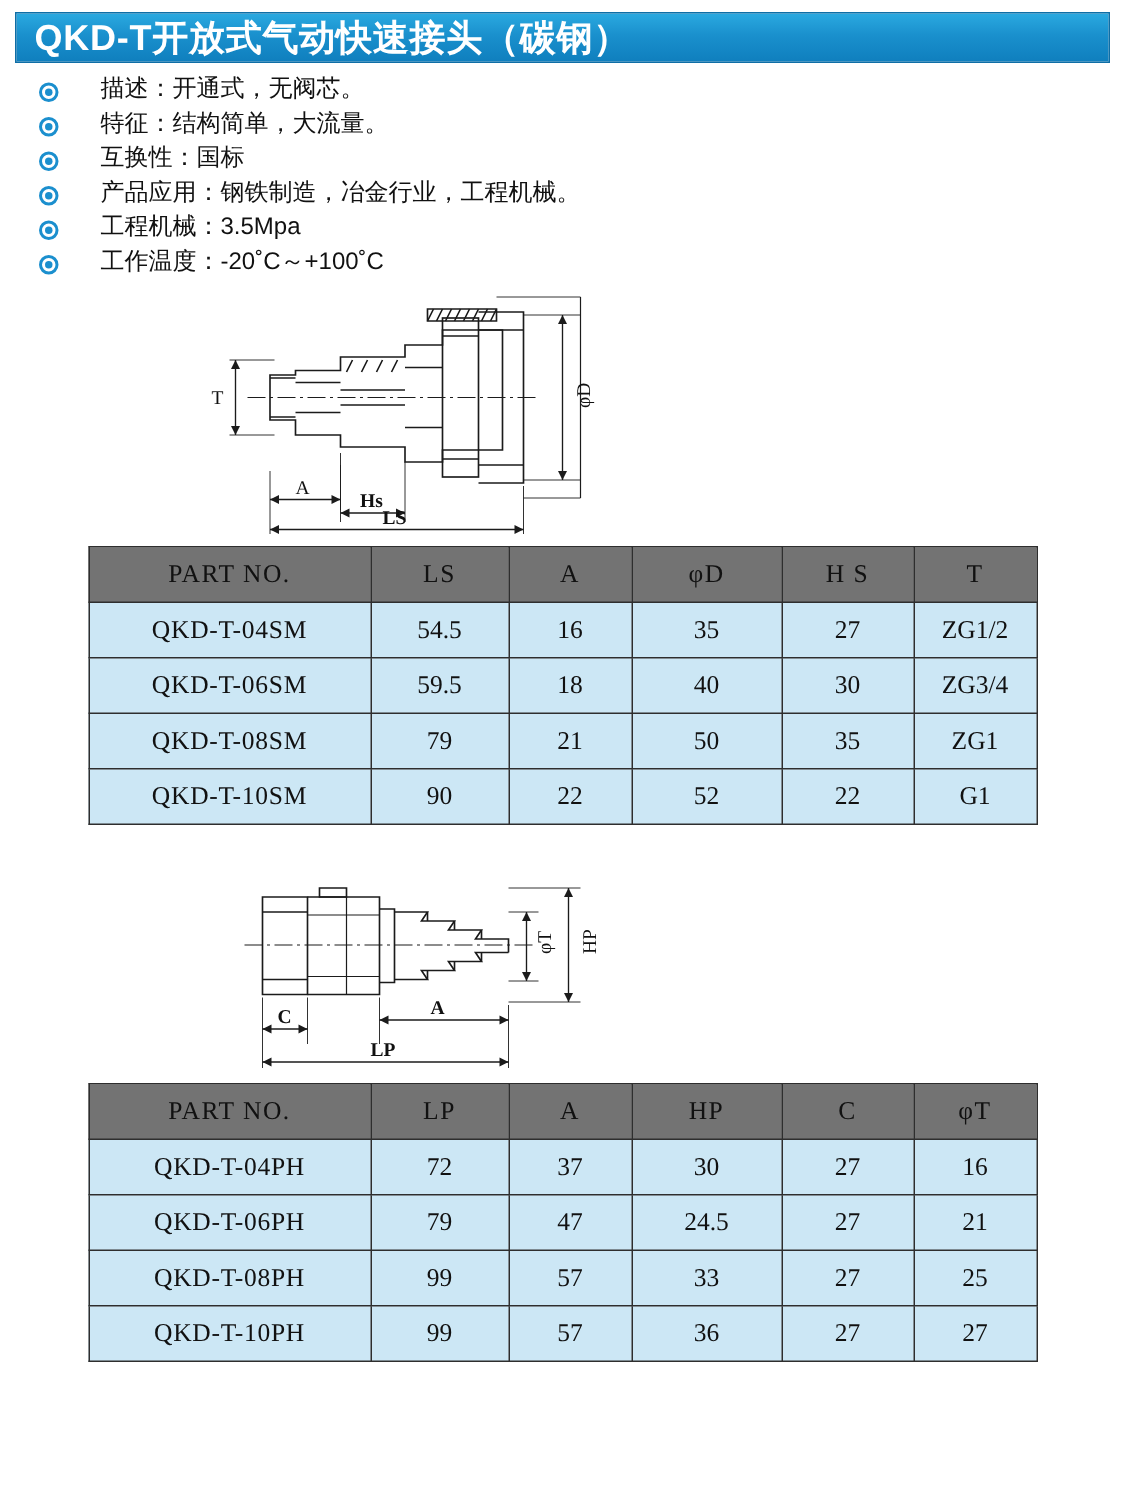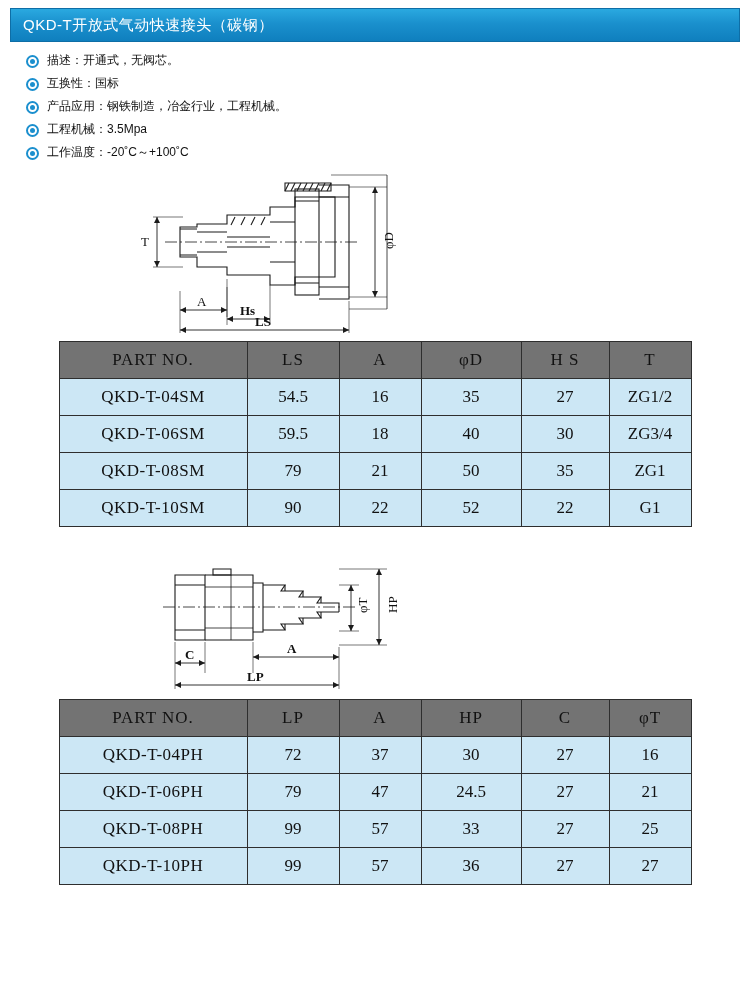--- a/index.html
+++ b/index.html
@@ -22,22 +22,22 @@
     height: 34px;
     background: linear-gradient(to bottom, #2aa9e0 0%, #1a90cd 45%, #0f7fbe 100%);
     border: 1px solid #0e6ea6;
     display: flex;
     align-items: center;
     padding-left: 12px;
     box-sizing: border-box;
   }
   .title-bar .title-text {
     color: #ffffff;
-    font-size: 15px;
-    font-weight: normal;
+    font-size: 24px;
+    font-weight: bold;
     letter-spacing: 0.5px;
     font-family: "Liberation Sans", sans-serif;
   }
 
   
   .spec-list {
     margin: 10px 0 0 26px;
   }
   .spec-row {
     display: flex;
@@ -59,24 +59,25 @@
     content: "";
     position: absolute;
     left: 2px;
     top: 2px;
     width: 5px;
     height: 5px;
     border-radius: 50%;
     background: #1b8fce;
   }
   .spec-text {
-    font-size: 12px;
+    font-size: 16px;
     line-height: 16px;
     color: #111;
     white-space: nowrap;
+    margin-left: 20px;
   }
 
   
   .drawing {
     position: relative;
     width: 100%;
   }
   .drawing svg { display: block; margin: 0 auto; }
 
   
@@ -115,20 +116,24 @@
 <body>
 
 <div class="title-bar">
   <span class="title-text">QKD-T开放式气动快速接头（碳钢）</span>
 </div>
 
 <div class="spec-list">
   <div class="spec-row">
     <span class="bullet-icon"></span>
     <span class="spec-text">描述：开通式，无阀芯。</span>
+  </div>
+  <div class="spec-row">
+    <span class="bullet-icon"></span>
+    <span class="spec-text">特征：结构简单，大流量。</span>
   </div>
   <div class="spec-row">
     <span class="bullet-icon"></span>
     <span class="spec-text">互换性：国标</span>
   </div>
   <div class="spec-row">
     <span class="bullet-icon"></span>
     <span class="spec-text">产品应用：钢铁制造，冶金行业，工程机械。</span>
   </div>
   <div class="spec-row">

